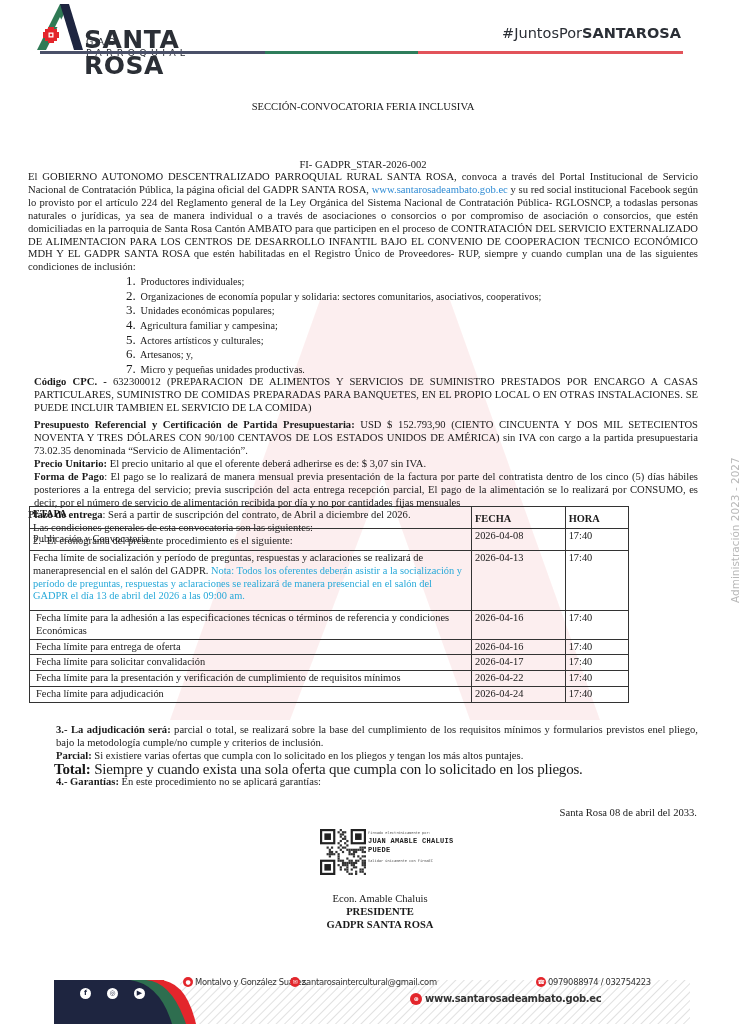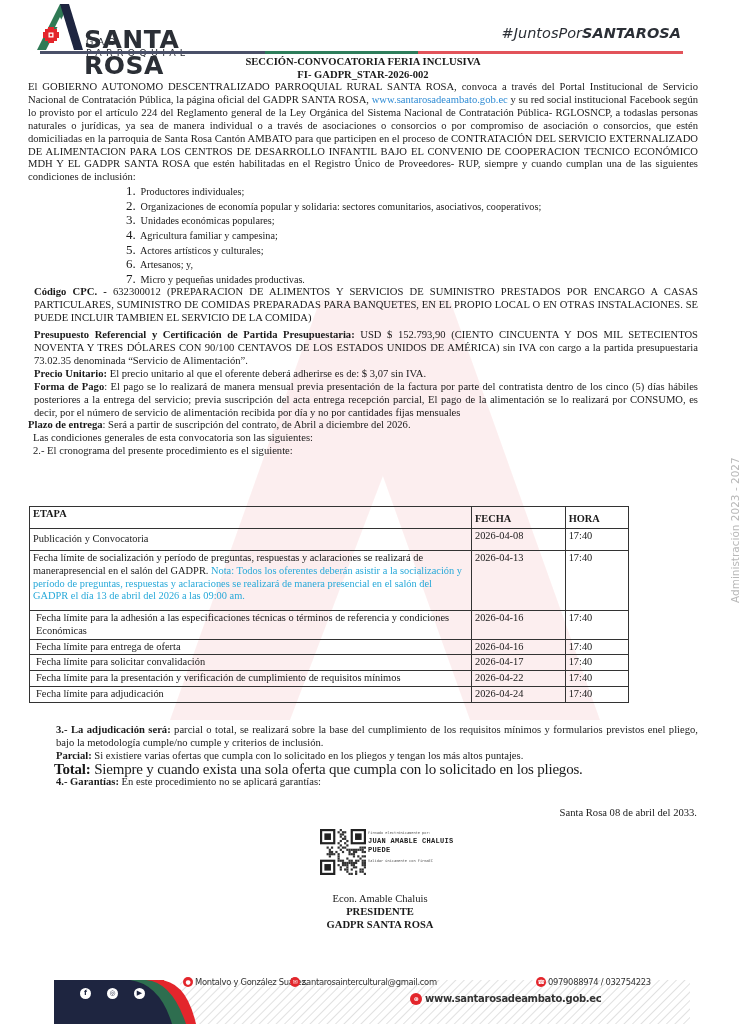--- a/index.html
+++ b/index.html
@@ -5,32 +5,32 @@
   * { box-sizing: border-box; margin: 0; padding: 0; }
   html, body { width: 751px; height: 1024px; background: #ffffff; overflow: hidden; }
   body { position: relative; font-family: "Liberation Serif", serif; color: #1a1a1a; font-size: 10.6px; line-height: 13px; }
 
   
   .header { position: absolute; left: 0; top: 0; width: 751px; height: 55px; }
   .logo { position: absolute; left: 36px; top: 3px; width: 190px; height: 46px; }
   .logo svg { position: absolute; left: 0; top: 0; }
   .logo-title { position: absolute; left: 48px; top: 8px; font-family: "DejaVu Sans", sans-serif; font-weight: bold; font-size: 25px; letter-spacing: 0.5px; color: #2b2f36; line-height: 26px; margin-top: 16px; }
   .logo-sub { position: absolute; left: 50px; top: 33px; font-family: "DejaVu Sans", sans-serif; font-size: 9.5px; letter-spacing: 4.2px; color: #2b2f36; line-height: 11px; }
-  .hashtag { position: absolute; right: 70px; top: 25px; font-family: "DejaVu Sans", sans-serif; font-style: italic; font-size: 14.5px; color: #2b2f36; line-height: 16px; }
+  .hashtag { position: absolute; right: 70px; top: 25px; font-family: "DejaVu Sans", sans-serif; font-size: 14.5px; color: #2b2f36; line-height: 16px; }
   .hashtag b { font-weight: bold; }
   .header-line { position: absolute; top: 51px; left: 40px; width: 643px; height: 3px; display: flex; }
   .header-line span { display: block; height: 3px; }
 
   
   .watermark { position: absolute; left: 170px; top: 300px; width: 430px; height: 420px; opacity: 0.07; pointer-events: none; }
   .side-admin { position: absolute; right: 8px; top: 455px; height: 150px; width: 16px; writing-mode: vertical-rl; transform: rotate(180deg); font-family: "DejaVu Sans", sans-serif; font-size: 10.5px; color: #b8b8b8; text-align: center; line-height: 16px; }
 
   
   .content { position: absolute; left: 28px; top: 56px; width: 670px; }
-  .title { text-align: center; font-weight: bold; font-size: 10.6px; line-height: 12.5px; }
+  .title { text-align: center; font-weight: normal; font-size: 10.6px; line-height: 12.5px; margin-top: 45px; }
   .para { text-align: justify; text-align-last: left; line-height: 12.9px; }
   .link { color: #2e8bd4; }
   .link-u { color: #1f4fbf; text-decoration: underline; }
   ol.conds { list-style: none; margin: 0 0 0 98px; }
   ol.conds li { line-height: 13.6px; font-size: 10.2px; }
   ol.conds li .num { font-size: 13px; display: inline-block; width: 12px; }
   .section { margin-top: 2px; }
   .indent1 { padding-left: 6px; }
   b { font-weight: bold; }
 

